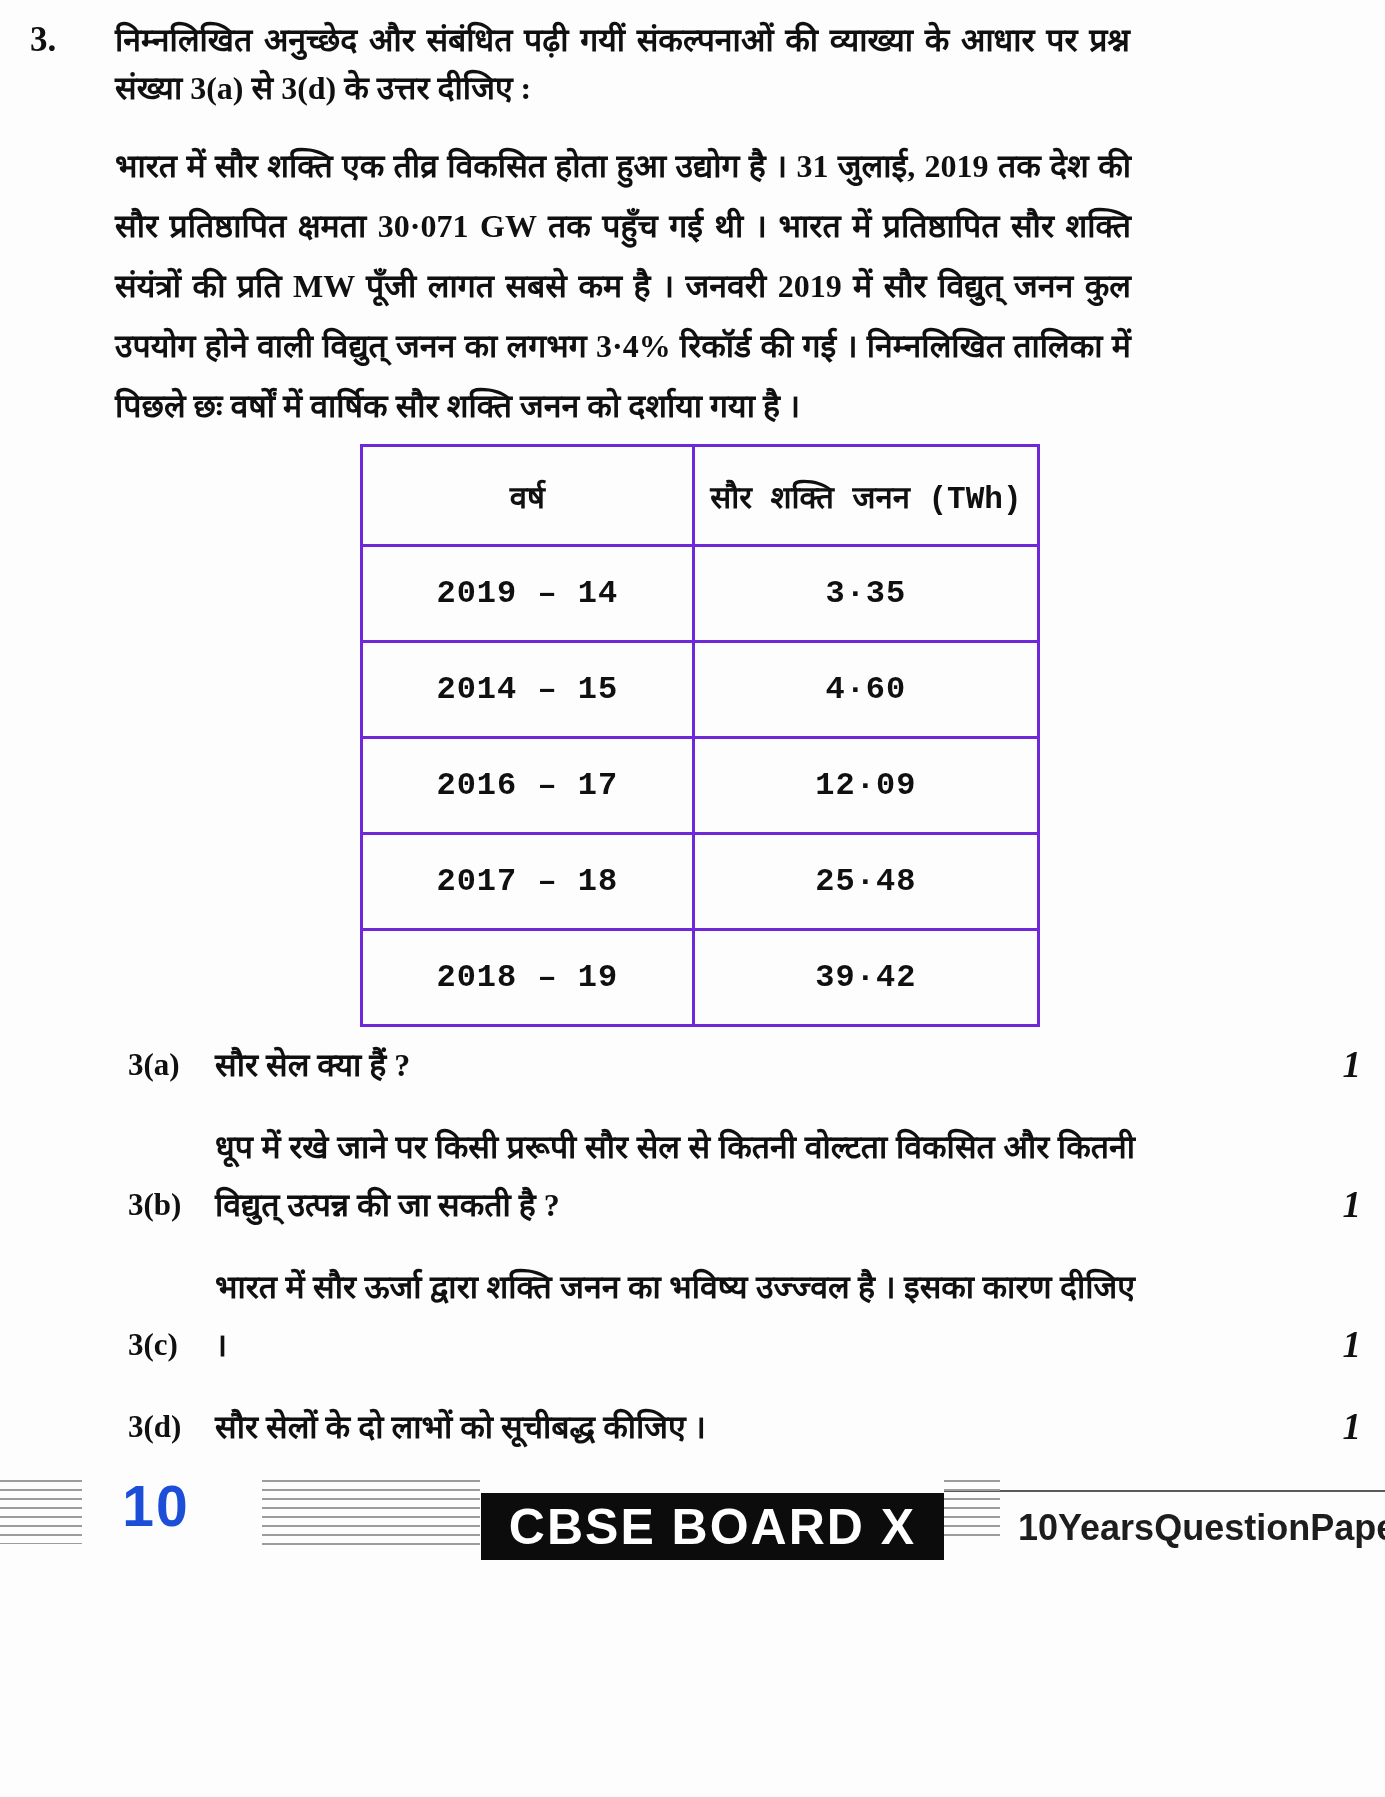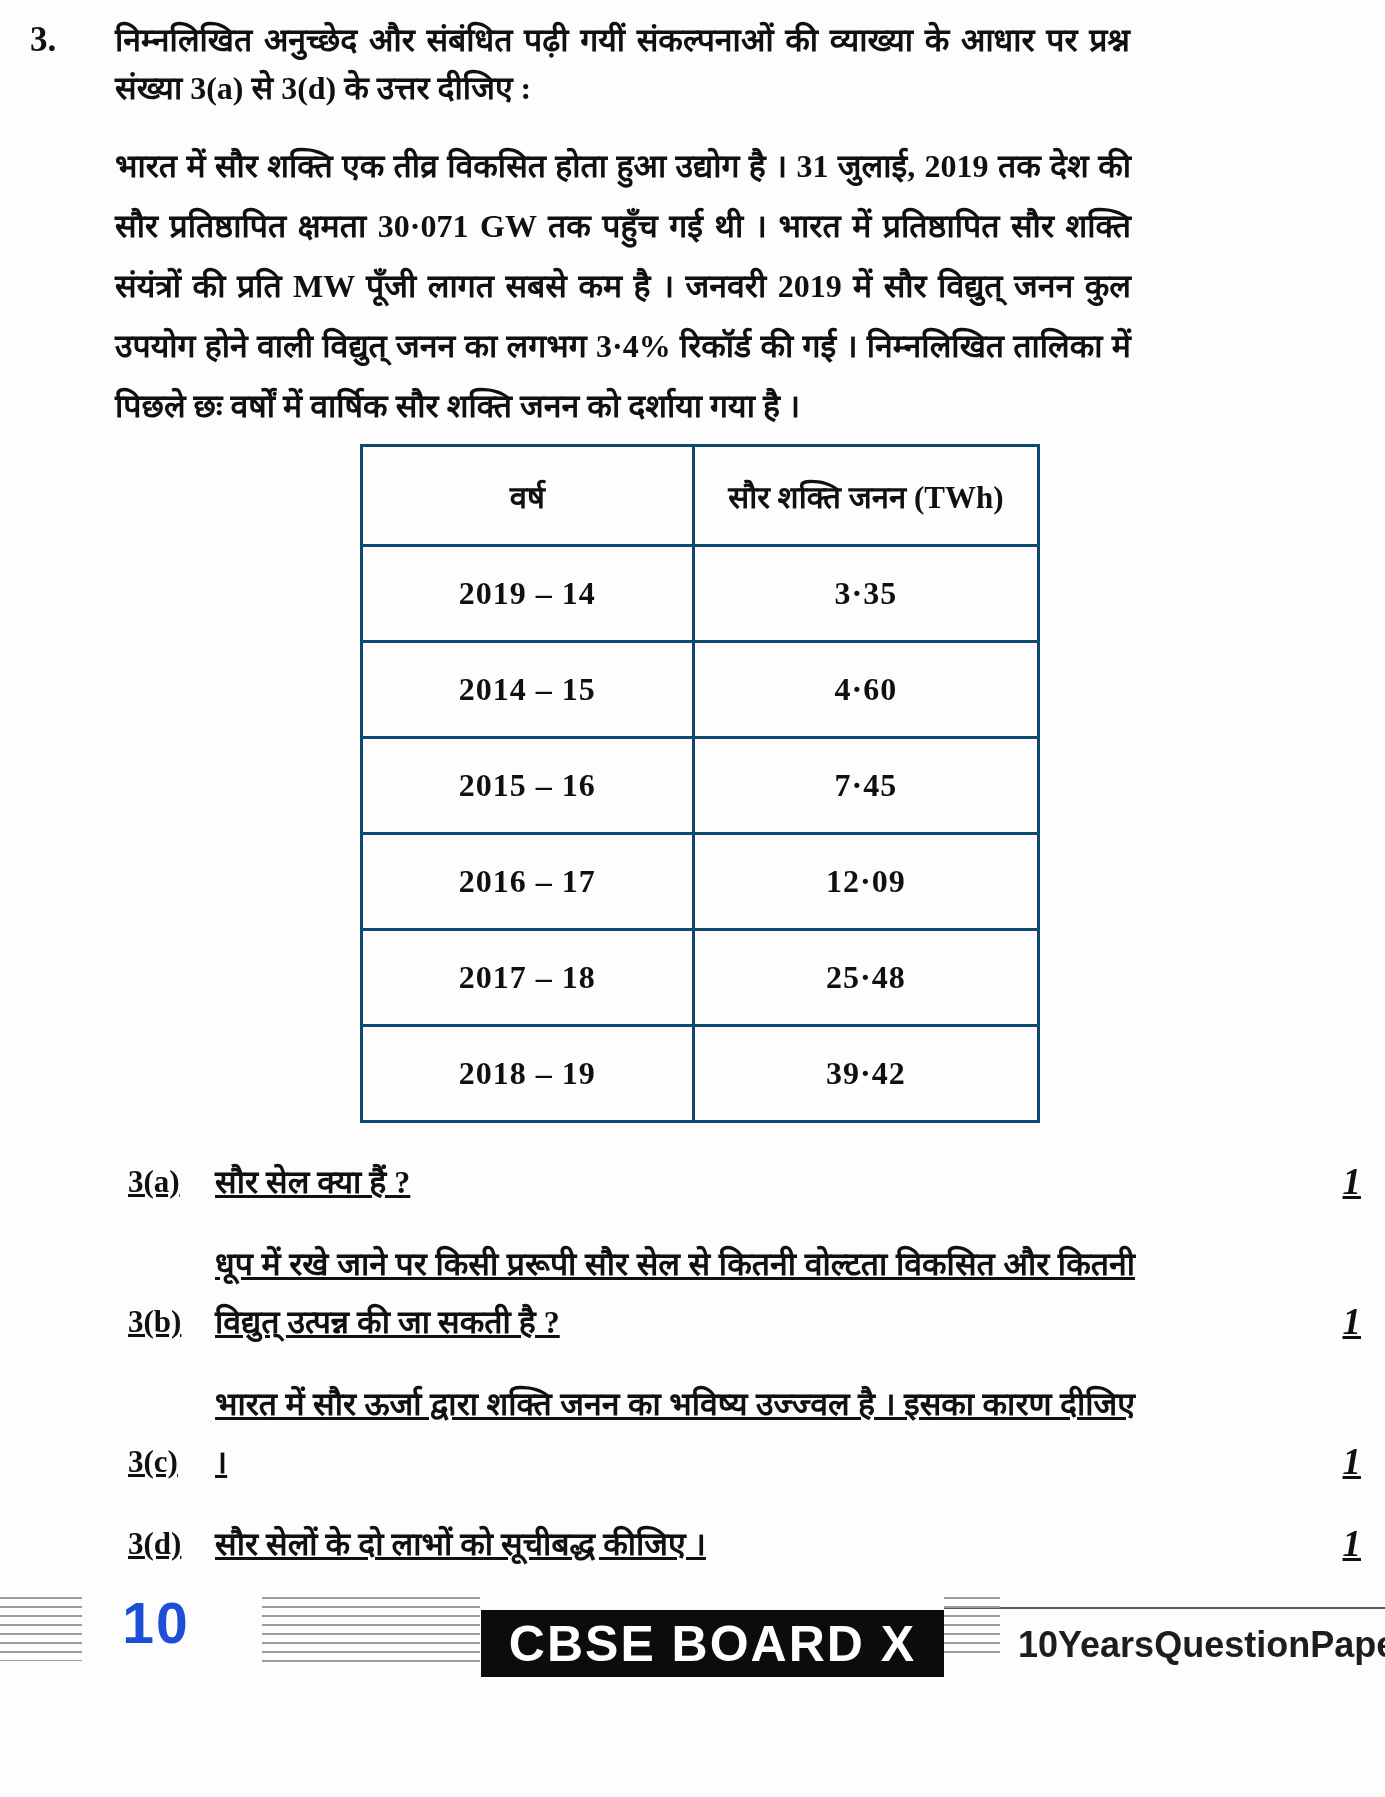--- a/index.html
+++ b/index.html
@@ -37,38 +37,39 @@
   .p2 { width: 1156px; margin-top: 30px; line-height: 61px; }
 
   
   table.solar {
     border-collapse: collapse;
     margin: 8px 0 0 330px;
     width: 680px;
     table-layout: fixed;
   }
   table.solar th, table.solar td {
-    border: 3px solid #0c4a6e;
+    border: 3px solid #6d28d9;
     text-align: center; vertical-align: middle;
     font-weight: 700;
+    font-family: Liberation Mono, monospace;
   }
   table.solar th {
     height: 100px;
     font-size: 31px;
   }
   table.solar td {
     height: 96px;
     font-size: 32px;
     letter-spacing: 1px;
   }
   .col-year  { width: 49%; }
   .col-value { width: 51%; }
 
   
-  .subq-list { margin-top: 30px; text-decoration: underline; }
+  .subq-list { margin-top: 9px; }
   .subq {
     display: flex; align-items: flex-end;
     padding-left: 98px; margin-bottom: 24px;
   }
   .sq-label {
     width: 87px; flex-shrink: 0;
     font-size: 31px; font-weight: 700; line-height: 58px;
   }
   .sq-text {
     width: 920px; flex-shrink: 0;
@@ -146,24 +147,20 @@
     <tbody>
       <tr>
         <td>2019 – 14</td>
         <td>3·35</td>
       </tr>
       <tr>
         <td>2014 – 15</td>
         <td>4·60</td>
       </tr>
       <tr>
-        <td>2015 – 16</td>
-        <td>7·45</td>
-      </tr>
-      <tr>
         <td>2016 – 17</td>
         <td>12·09</td>
       </tr>
       <tr>
         <td>2017 – 18</td>
         <td>25·48</td>
       </tr>
       <tr>
         <td>2018 – 19</td>
         <td>39·42</td>

